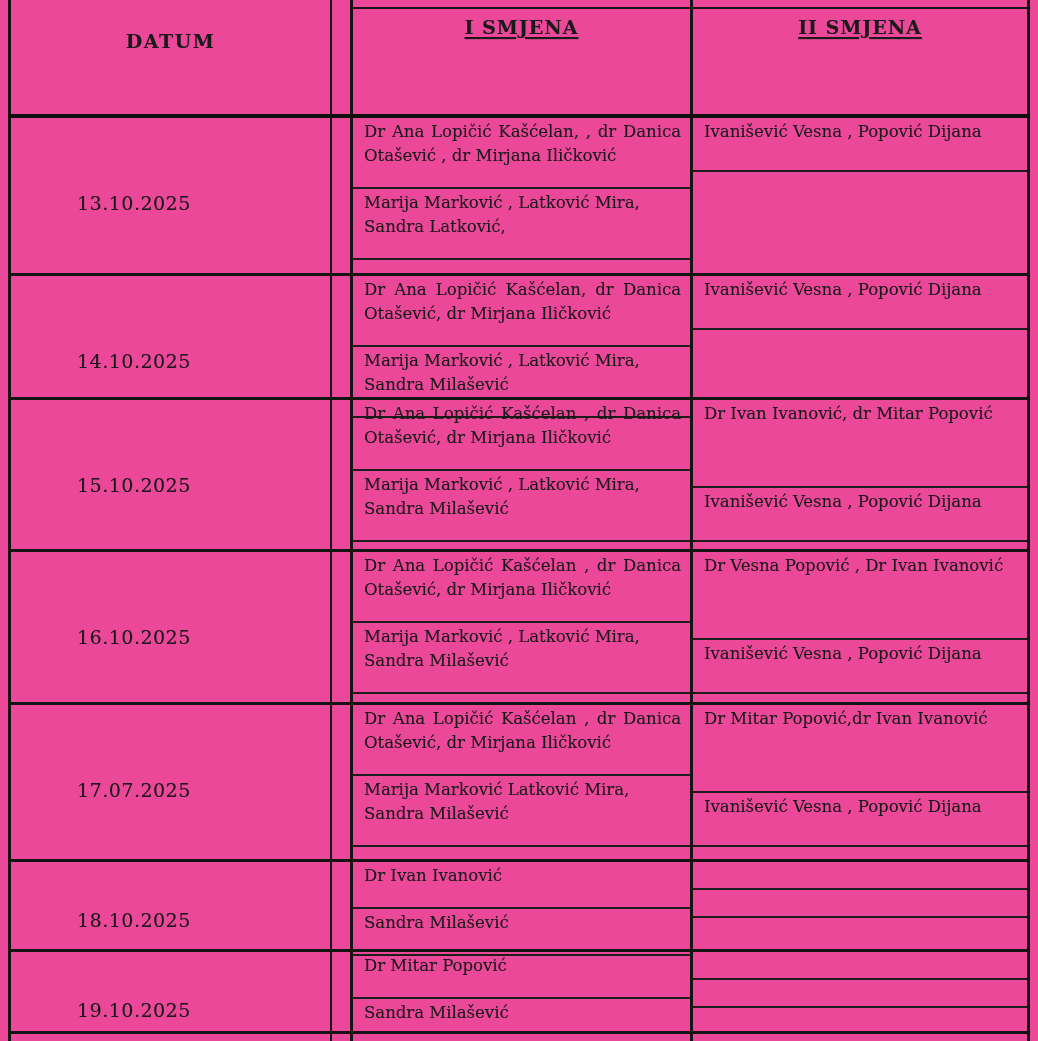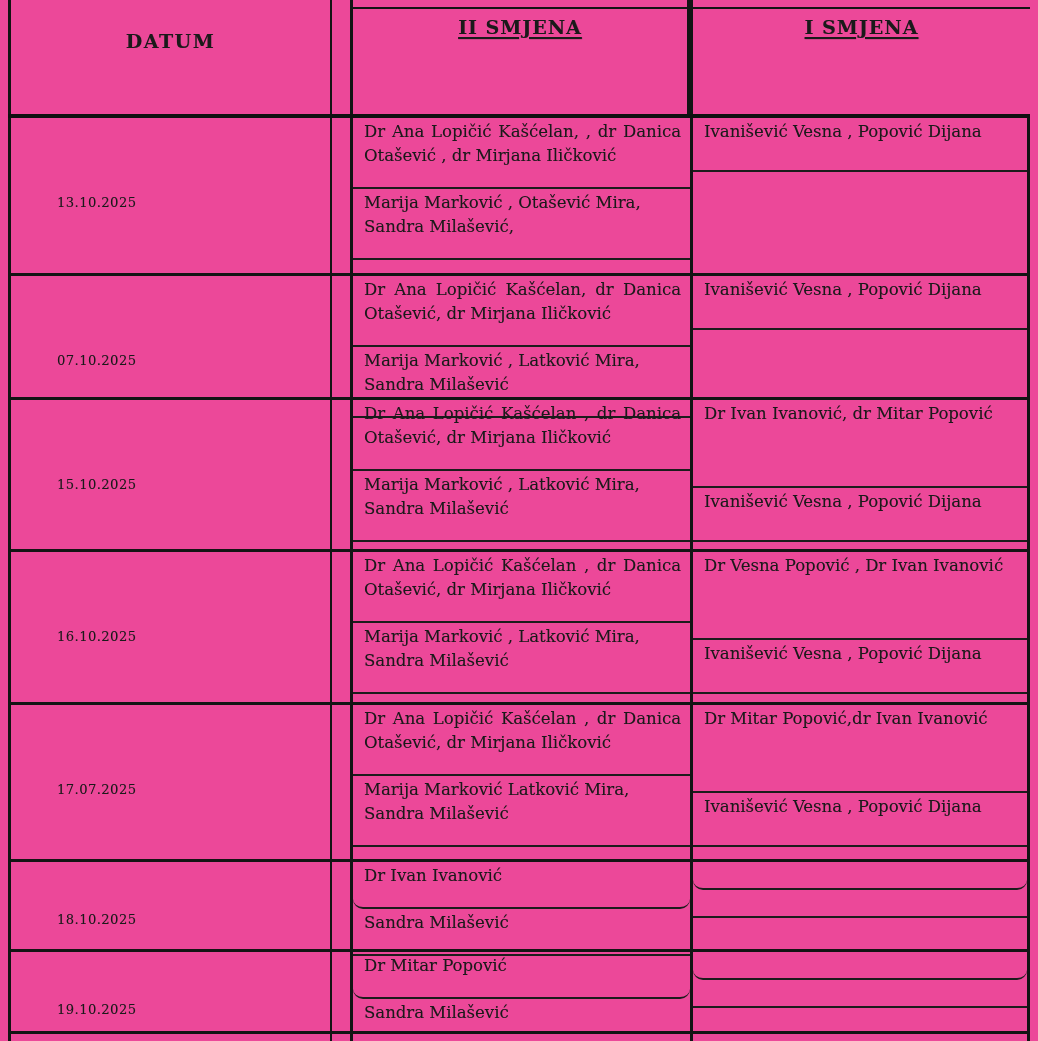--- a/index.html
+++ b/index.html
@@ -24,22 +24,22 @@
   .row.r3 { height:153px; }
   .row.r4 { height:157px; }
   .row.r5 { height:90px; }
   .row.r6 { height:82px; }
   .row.partial { height:7px; border-bottom:none; }
 
   .date-cell {
     border-left:3px solid #141414;
     border-right:2px solid #141414;
     display:flex; align-items:center;
-    padding-left:46px;
-    font-size:13px; letter-spacing:0.5px;
+    padding-left:66px;
+    font-size:19px; letter-spacing:0.5px;
     text-shadow:0.3px 0.3px 0 rgba(20,20,20,0.35);
   }
   .header .date-cell {
     align-items:flex-start; justify-content:center;
     padding:30px 0 0 0;
     font-weight:bold; font-size:19px; letter-spacing:1.5px;
   }
   .gap-col { background:transparent; }
 
   .shift-cell {
@@ -64,62 +64,62 @@
     padding:2px 9px 19px 11px;
     text-shadow:0.25px 0.25px 0 rgba(20,20,20,0.3);
   }
   .sub-doctors { flex:1 1 auto; border-bottom:2px solid #1c1c1c; }
   .sub-nurses  { min-height:54px; border-bottom:2px solid #1c1c1c; }
   .sub-empty   { height:27px; flex:0 0 auto; }
 
   .s1 .sub-doctors { text-align:justify; }
 
   
-  .compact .sub-doctors { flex:0 0 auto; min-height:28px;border-radius:10px; }
+  .compact .sub-doctors { flex:0 0 auto; min-height:28px; }
   .compact .sub-nurses  { flex:0 0 auto; min-height:28px; }
   .compact .sub-empty   { flex:1 1 auto; height:auto; }
 
   .partial .date-cell,
   .partial .shift-cell { border-bottom:none; }
 </style>
 </head>
 <body>
 
 <div class="sheet">
   <div class="table">
 
     <div class="row header">
       <div class="date-cell">DATUM</div>
       <div class="gap-col"></div>
+      <div class="shift-cell">
+        <div class="strip"></div>
+        <span class="hdr-label">I SMJENA</span>
+      </div>
       <div class="shift-cell last">
         <div class="strip"></div>
         <span class="hdr-label">II SMJENA</span>
       </div>
-      <div class="shift-cell">
-        <div class="strip"></div>
-        <span class="hdr-label">I SMJENA</span>
-      </div>
     </div>
 
     <div class="row r0">
       <div class="date-cell">13.10.2025</div>
       <div class="gap-col"></div>
       <div class="shift-cell s1">
         <div class="sub sub-doctors">Dr Ana Lopičić Kašćelan, , dr Danica Otašević , dr Mirjana Iličković</div>
-        <div class="sub sub-nurses">Marija Marković , Otašević Mira, Sandra Milašević,</div>
+        <div class="sub sub-nurses">Marija Marković , Latković Mira, Sandra Latković,</div>
         <div class="sub sub-empty"></div>
       </div>
       <div class="shift-cell last s2">
         <div class="sub sub-nurses">Ivanišević Vesna , Popović Dijana</div>
         <div class="sub sub-empty"></div>
       </div>
     </div>
 
     <div class="row r1">
-      <div class="date-cell">07.10.2025</div>
+      <div class="date-cell">14.10.2025</div>
       <div class="gap-col"></div>
       <div class="shift-cell s1">
         <div class="sub sub-doctors">Dr Ana Lopičić Kašćelan, dr Danica Otašević, dr Mirjana Iličković</div>
         <div class="sub sub-nurses">Marija Marković , Latković Mira, Sandra Milašević</div>
         <div class="sub sub-empty"></div>
       </div>
       <div class="shift-cell last s2">
         <div class="sub sub-nurses">Ivanišević Vesna , Popović Dijana</div>
         <div class="sub sub-empty"></div>
       </div>

